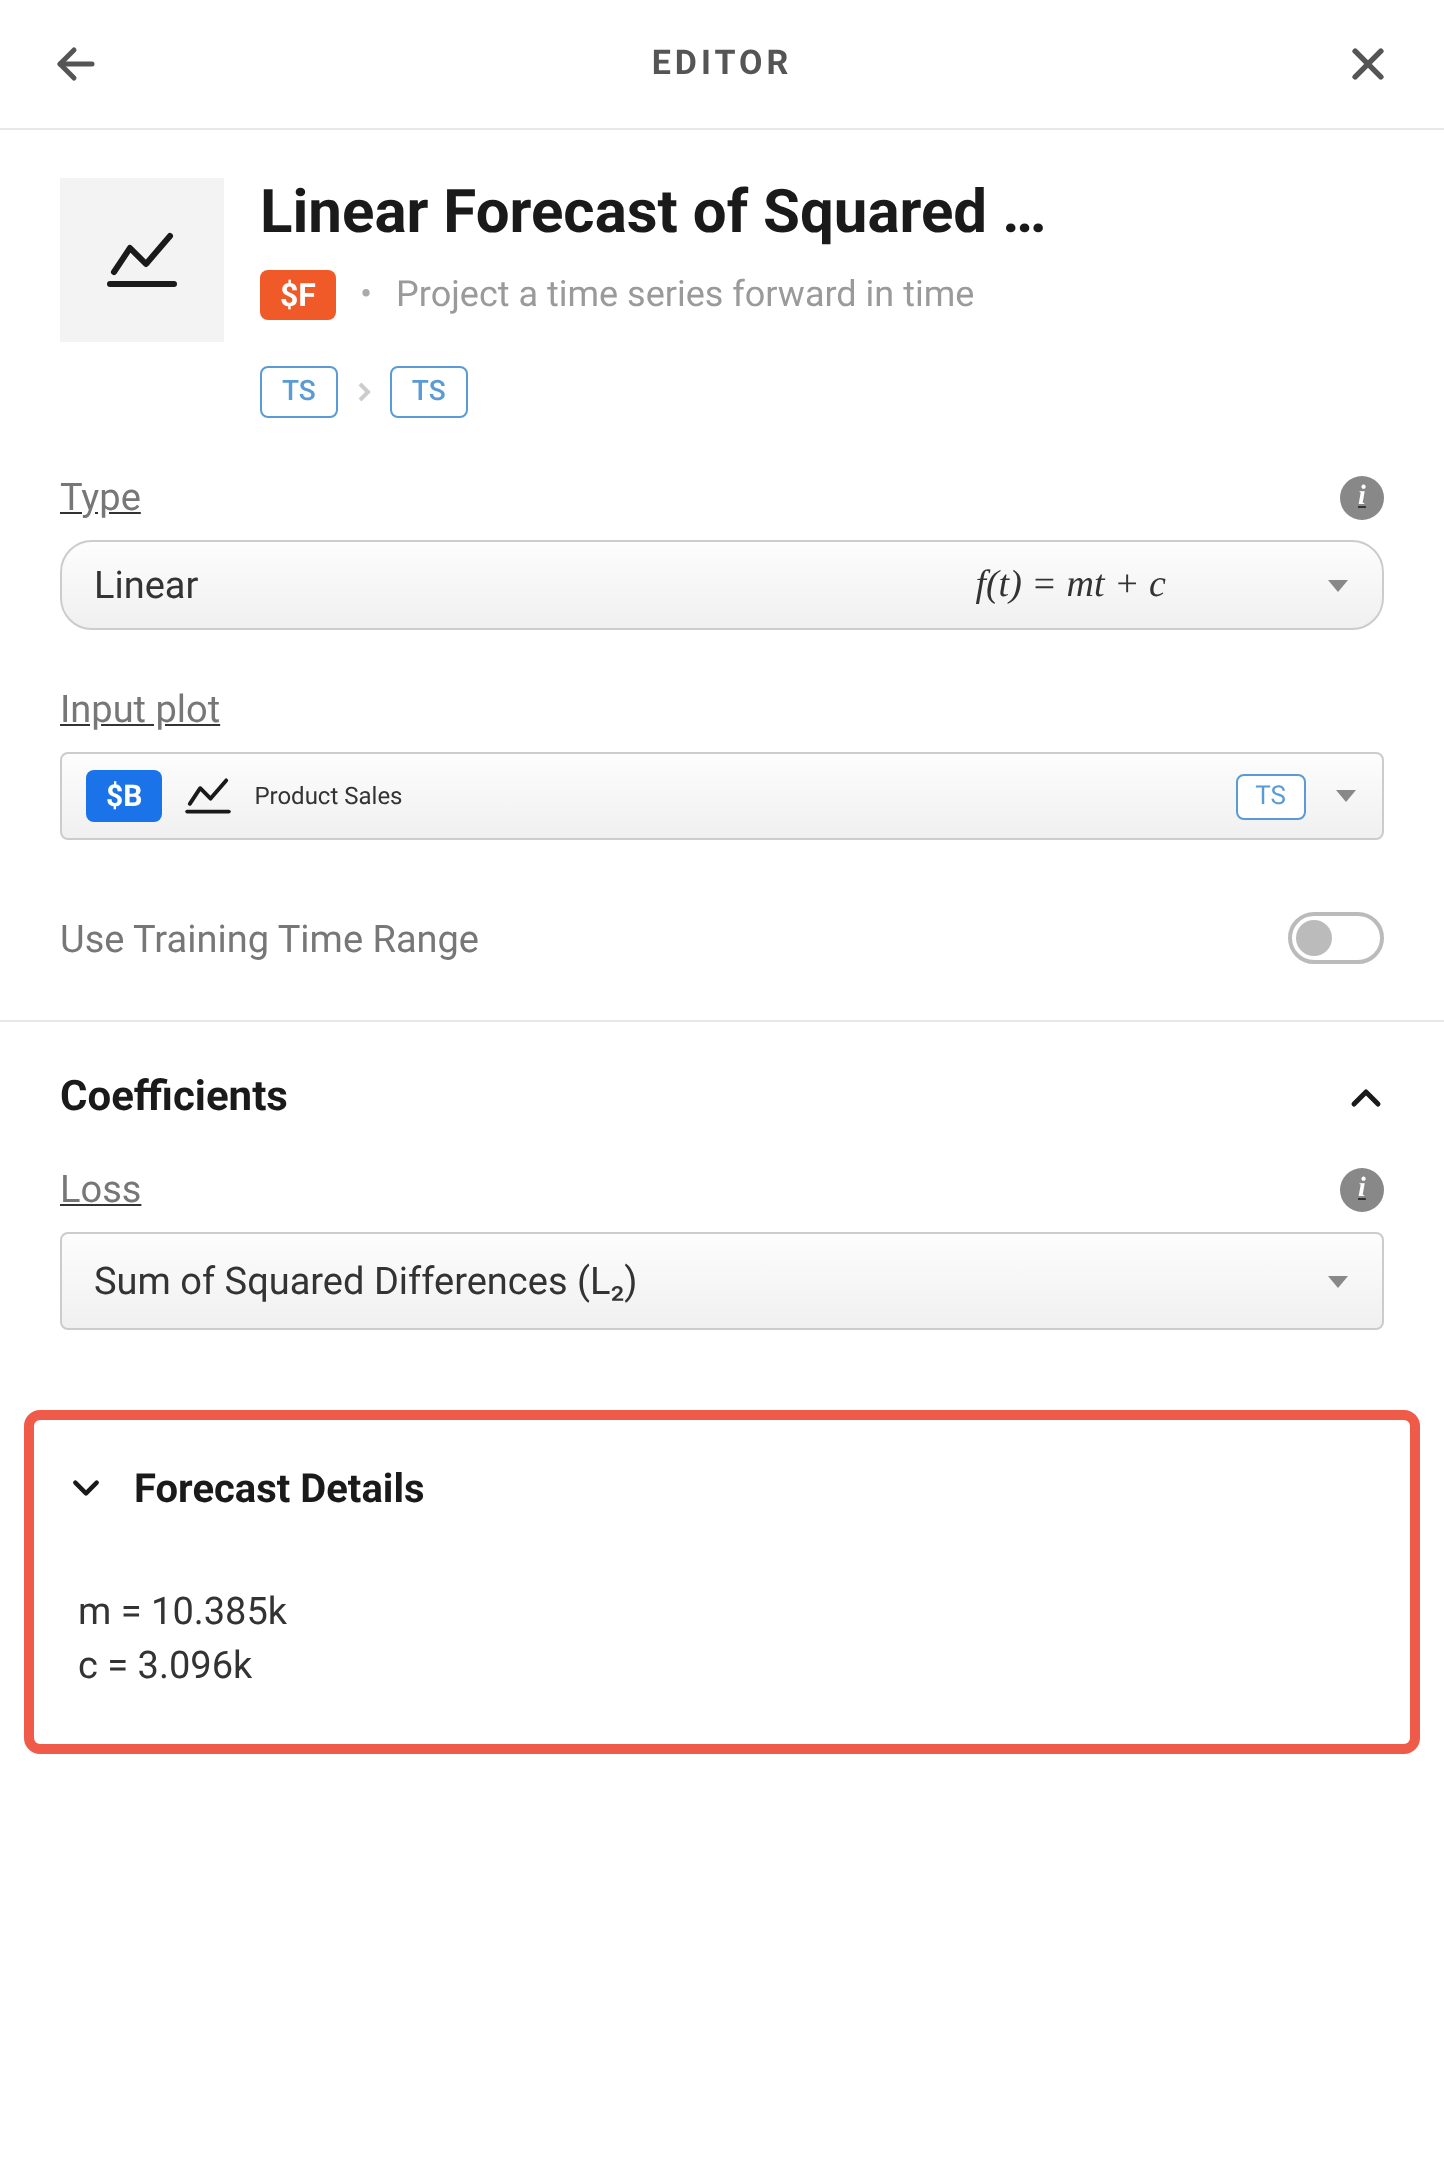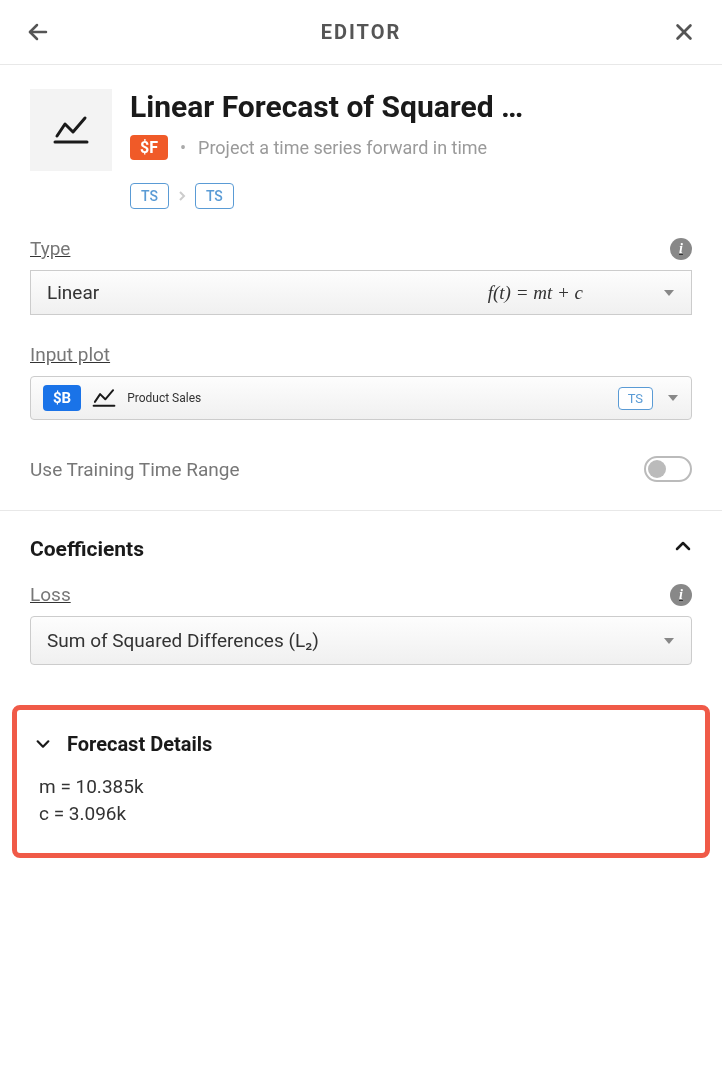--- a/index.html
+++ b/index.html
@@ -15,21 +15,21 @@
     }
     .header {
       display: flex;
       align-items: center;
       justify-content: space-between;
       padding: 18px 24px;
       border-bottom: 1px solid #e8e8e8;
     }
     .header-title {
       font-weight: 700;
-      font-size: 20px;
+      font-size: 17px;
       letter-spacing: 2px;
       color: #555;
     }
     .icon-btn {
       width: 28px;
       height: 28px;
       display: flex;
       align-items: center;
       justify-content: center;
       cursor: pointer;
@@ -152,21 +152,21 @@
       font-size: 14px;
       font-weight: 700;
       display: flex;
       align-items: center;
       justify-content: center;
       font-style: italic;
       font-family: Georgia, serif;
     }
     .select-box {
       border: 1px solid #ccc;
-      border-radius: 0;
+      border-radius: 16px;
       background: linear-gradient(#fdfdfd, #f0f0f0);
       display: flex;
       align-items: center;
       justify-content: space-between;
       padding: 10px 16px;
       cursor: pointer;
       font-size: 19px;
       text-align: right;
     }
     .select-formula {
@@ -248,20 +248,21 @@
       left: 2px;
     }
     .divider {
       height: 1px;
       background: #e8e8e8;
       margin-left: -30px;
       margin-right: -30px;
     }
     .section-header {
       display: flex;
+      align-items: center;
       justify-content: space-between;
       margin-top: 26px;
       margin-bottom: 22px;
       cursor: pointer;
     }
     .section-title {
       font-size: 21px;
       font-weight: 700;
       color: #1a1a1a;
     }
@@ -279,21 +280,21 @@
     .highlight {
       border: 5px solid #f05a48;
       border-radius: 8px;
       margin: 40px 12px 14px 12px;
       padding: 22px 18px 24px 18px;
     }
     .detail-header {
       display: flex;
       align-items: center;
       gap: 16px;
-      margin-bottom: 19px;
+      margin-bottom: 38px;
       cursor: pointer;
     }
     .detail-title {
       font-size: 20px;
       font-weight: 700;
       color: #1a1a1a;
     }
     .detail-line {
       font-size: 19px;
       color: #333;

